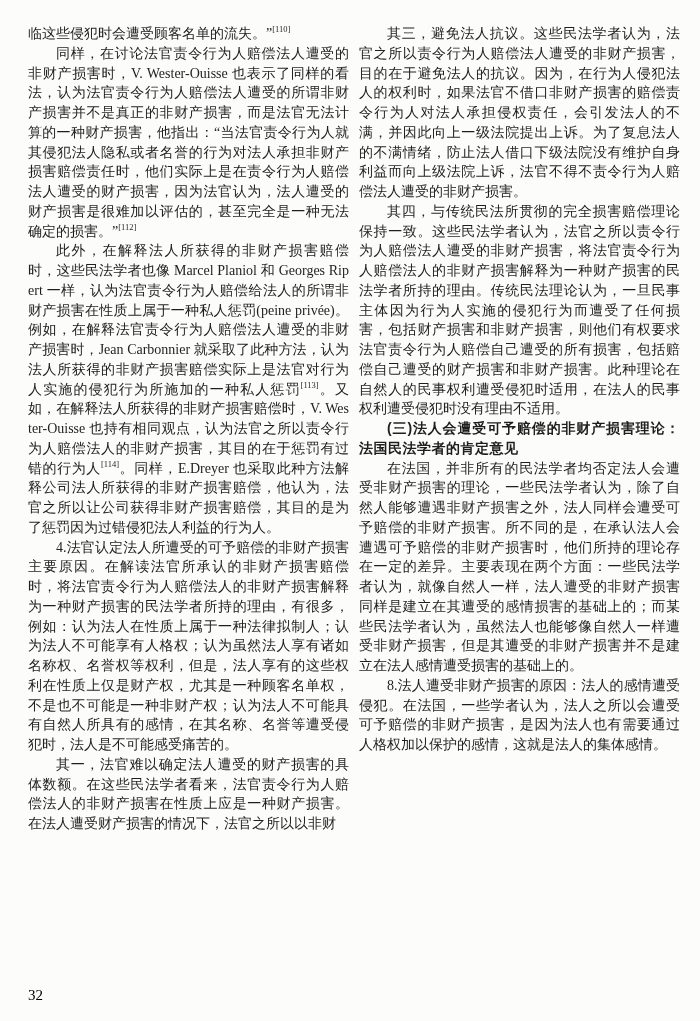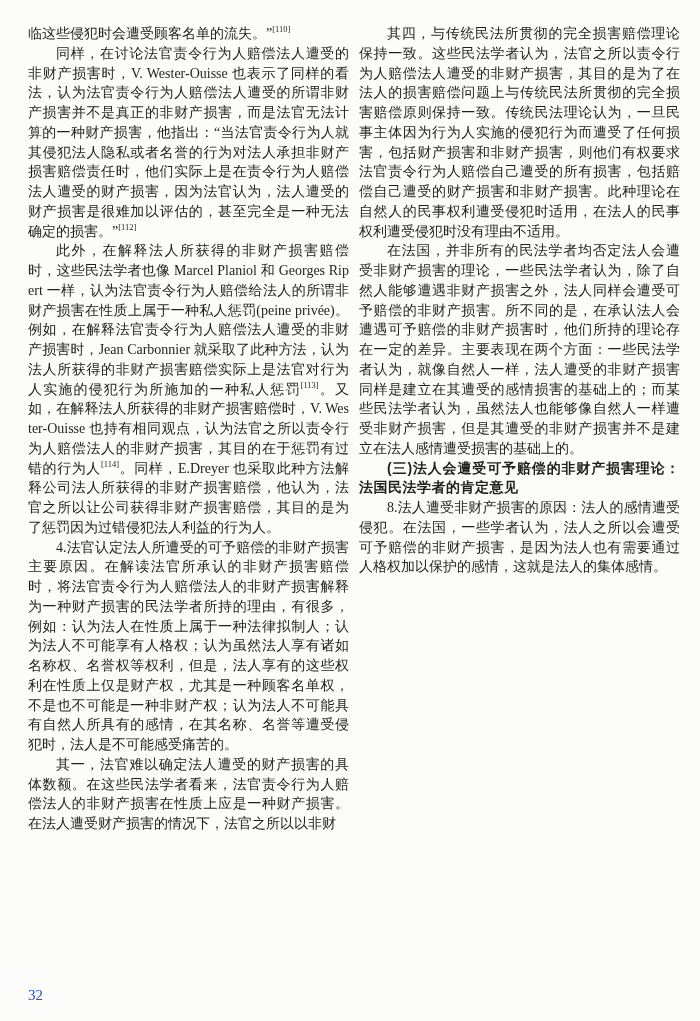--- a/index.html
+++ b/index.html
@@ -42,42 +42,43 @@
   sup {
     font-size: 8.5px;
     line-height: 0;
     vertical-align: super;
     letter-spacing: 0;
   }
   .page-number {
     position: absolute;
     left: 28px; top: 987px;
     font-size: 15px;
-    color: #1d4ed8;
+    color: #000000;
   }
 </style>
 </head>
 <body>
 
 <div class="page">
 
   <div class="columns">
 
     <div class="col">
       <p class="para">临这些侵犯时会遭受顾客名单的流失。”<sup>[110]</sup></p>
       <p class="para ind">同样，在讨论法官责令行为人赔偿法人遭受的非财产损害时，V. Wester-Ouisse 也表示了同样的看法，认为法官责令行为人赔偿法人遭受的所谓非财产损害并不是真正的非财产损害，而是法官无法计算的一种财产损害，他指出：“当法官责令行为人就其侵犯法人隐私或者名誉的行为对法人承担非财产损害赔偿责任时，他们实际上是在责令行为人赔偿法人遭受的财产损害，因为法官认为，法人遭受的财产损害是很难加以评估的，甚至完全是一种无法确定的损害。”<sup>[112]</sup></p>
       <p class="para ind">此外，在解释法人所获得的非财产损害赔偿时，这些民法学者也像 Marcel Planiol 和 Georges Ripert 一样，认为法官责令行为人赔偿给法人的所谓非财产损害在性质上属于一种私人惩罚(peine privée)。例如，在解释法官责令行为人赔偿法人遭受的非财产损害时，Jean Carbonnier 就采取了此种方法，认为法人所获得的非财产损害赔偿实际上是法官对行为人实施的侵犯行为所施加的一种私人惩罚<sup>[113]</sup>。又如，在解释法人所获得的非财产损害赔偿时，V. Wester-Ouisse 也持有相同观点，认为法官之所以责令行为人赔偿法人的非财产损害，其目的在于惩罚有过错的行为人<sup>[114]</sup>。同样，E.Dreyer 也采取此种方法解释公司法人所获得的非财产损害赔偿，他认为，法官之所以让公司获得非财产损害赔偿，其目的是为了惩罚因为过错侵犯法人利益的行为人。</p>
       <p class="para ind">4.法官认定法人所遭受的可予赔偿的非财产损害主要原因。在解读法官所承认的非财产损害赔偿时，将法官责令行为人赔偿法人的非财产损害解释为一种财产损害的民法学者所持的理由，有很多，例如：认为法人在性质上属于一种法律拟制人；认为法人不可能享有人格权；认为虽然法人享有诸如名称权、名誉权等权利，但是，法人享有的这些权利在性质上仅是财产权，尤其是一种顾客名单权，不是也不可能是一种非财产权；认为法人不可能具有自然人所具有的感情，在其名称、名誉等遭受侵犯时，法人是不可能感受痛苦的。</p>
       <p class="para ind">其一，法官难以确定法人遭受的财产损害的具体数额。在这些民法学者看来，法官责令行为人赔偿法人的非财产损害在性质上应是一种财产损害。在法人遭受财产损害的情况下，法官之所以以非财</p>
     </div>
 
     <div class="col">
-      <p class="para ind">其四，与传统民法所贯彻的完全损害赔偿理论保持一致。这些民法学者认为，法官之所以责令行为人赔偿法人遭受的非财产损害，其目的是为了在法人的损害赔偿问题上与传统民法所贯彻的完全损害赔偿原则保持一致。传统民法理论认为，一旦民事主体因为行为人实施的侵犯行为而遭受了任何损害，包括财产损害和非财产损害，则他们有权要求法官责令行为人赔偿自己遭受的所有损害，包括赔偿自己遭受的财产损害和非财产损害。此种理论在自然人的民事权利遭受侵犯时适用，在法人的民事权利遭受侵犯时没有理由不适用。</p>
+      <p class="para ind">其三，避免法人抗议。这些民法学者认为，法官之所以责令行为人赔偿法人遭受的非财产损害，目的在于避免法人的抗议。因为，在行为人侵犯法人的权利时，如果法官不借口非财产损害的赔偿责令行为人对法人承担侵权责任，会引发法人的不满，并因此向上一级法院提出上诉。为了复息法人的不满情绪，防止法人借口下级法院没有维护自身利益而向上级法院上诉，法官不得不责令行为人赔偿法人遭受的非财产损害。</p>
+      <p class="para ind">其四，与传统民法所贯彻的完全损害赔偿理论保持一致。这些民法学者认为，法官之所以责令行为人赔偿法人遭受的非财产损害，将法官责令行为人赔偿法人的非财产损害解释为一种财产损害的民法学者所持的理由。传统民法理论认为，一旦民事主体因为行为人实施的侵犯行为而遭受了任何损害，包括财产损害和非财产损害，则他们有权要求法官责令行为人赔偿自己遭受的所有损害，包括赔偿自己遭受的财产损害和非财产损害。此种理论在自然人的民事权利遭受侵犯时适用，在法人的民事权利遭受侵犯时没有理由不适用。</p>
+      <p class="para ind heading">(三)法人会遭受可予赔偿的非财产损害理论：法国民法学者的肯定意见</p>
       <p class="para ind">在法国，并非所有的民法学者均否定法人会遭受非财产损害的理论，一些民法学者认为，除了自然人能够遭遇非财产损害之外，法人同样会遭受可予赔偿的非财产损害。所不同的是，在承认法人会遭遇可予赔偿的非财产损害时，他们所持的理论存在一定的差异。主要表现在两个方面：一些民法学者认为，就像自然人一样，法人遭受的非财产损害同样是建立在其遭受的感情损害的基础上的；而某些民法学者认为，虽然法人也能够像自然人一样遭受非财产损害，但是其遭受的非财产损害并不是建立在法人感情遭受损害的基础上的。</p>
-      <p class="para ind heading">(三)法人会遭受可予赔偿的非财产损害理论：法国民法学者的肯定意见</p>
       <p class="para ind">8.法人遭受非财产损害的原因：法人的感情遭受侵犯。在法国，一些学者认为，法人之所以会遭受可予赔偿的非财产损害，是因为法人也有需要通过人格权加以保护的感情，这就是法人的集体感情。</p>
     </div>
 
   </div>
 
   <div class="page-number">32</div>
 
 </div>
 
 </body></html>

